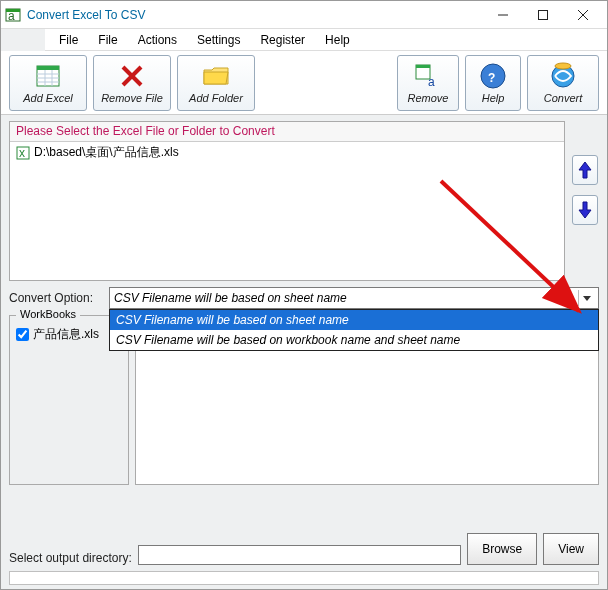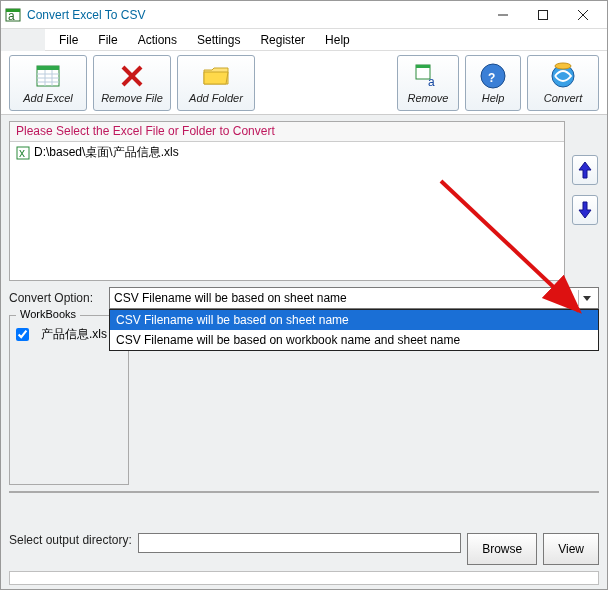--- a/index.html
+++ b/index.html
@@ -27,36 +27,36 @@
 .file-list { flex: 1; height: 160px; }
 .file-header { height: 20px; border-bottom: 1px solid #ccc; padding: 2px 6px; color: #be185d; background: #f7f7f7; }
 .file-row { display: flex; align-items: center; gap: 4px; padding: 2px 6px; }
 .file-row .xicon { width: 14px; height: 14px; }
 .arrow-panel { width: 28px; display: flex; flex-direction: column; gap: 10px; align-items: center; justify-content: flex-start; padding-top: 34px; }
 .arrow-btn { width: 26px; height: 30px; border: 1px solid #9ab; background: linear-gradient(#fff,#eef3f7); display:flex; align-items:center; justify-content:center; cursor:pointer; border-radius:3px; }
 
 .row-inline { display: flex; align-items: center; }
 .lbl-static { color: #222; }
 
-.combo-wrap { position: relative; flex: 1; }
+.combo-wrap { position: relative; flex: 1; font-style: italic; }
 .combo { width: 100%; height: 22px; border: 1px solid #7a7a7a; background: #fff; display: flex; align-items: center; padding: 0 4px; cursor: pointer; }
 .combo .val { flex: 1; white-space: nowrap; overflow: hidden; }
 .combo .drop { width: 16px; height: 16px; border-left: 1px solid #bbb; display: flex; align-items: center; justify-content:center; }
 .dropdown-list { position: absolute; left: 0; right: 0; top: 22px; border: 1px solid #222; background: #fff; z-index: 20; }
 .dropdown-list .opt { padding: 3px 6px; cursor: pointer; white-space: nowrap; overflow: hidden; }
 .dropdown-list .opt.sel { background: #1a6fd6; color: #fff; }
 
-.work-area { display: flex; gap: 6px; flex-direction: column; }
+.work-area { display: flex; gap: 6px; }
 .groupbox { border: 1px solid #aaa; position: relative; padding: 10px 6px 6px 6px; background: transparent; }
 .groupbox .gtitle { position: absolute; top: -8px; left: 6px; background: #eef0f1; padding: 0 4px; font-size: 11px; }
 .workbooks-box { width: 120px; height: 170px; }
-.wb-item { display: flex; align-items: center; gap: 12px; }
+.wb-item { display: flex; align-items: center; gap: 4px; }
 .sheets-panel { flex: 1; height: 170px; border: 1px solid #aaa; background: #fff; }
 
-.output-row { position: absolute; left: 8px; right: 8px; bottom: 24px; display: flex; align-items: flex-start; gap: 6px; }
+.output-row { position: absolute; left: 8px; right: 8px; bottom: 24px; display: flex; align-items: flex-end; gap: 6px; }
 .output-row input[type=text] { flex: 1; height: 20px; border: 1px solid #7a7a7a; padding: 0 4px; background: #fff; }
 .btn-std { height: 32px; padding: 0 14px; border: 1px solid #7a7a7a; background: linear-gradient(#fff,#e6e6e6); cursor: pointer; }
 
 .statusbar { position: absolute; left: 8px; right: 8px; bottom: 4px; height: 14px; border: 1px solid #bfbfbf; background: #fff; }
 
 .red-arrow { position: absolute; pointer-events: none; z-index: 30; }
 
 svg { display: block; }
 </style>
 </head>

